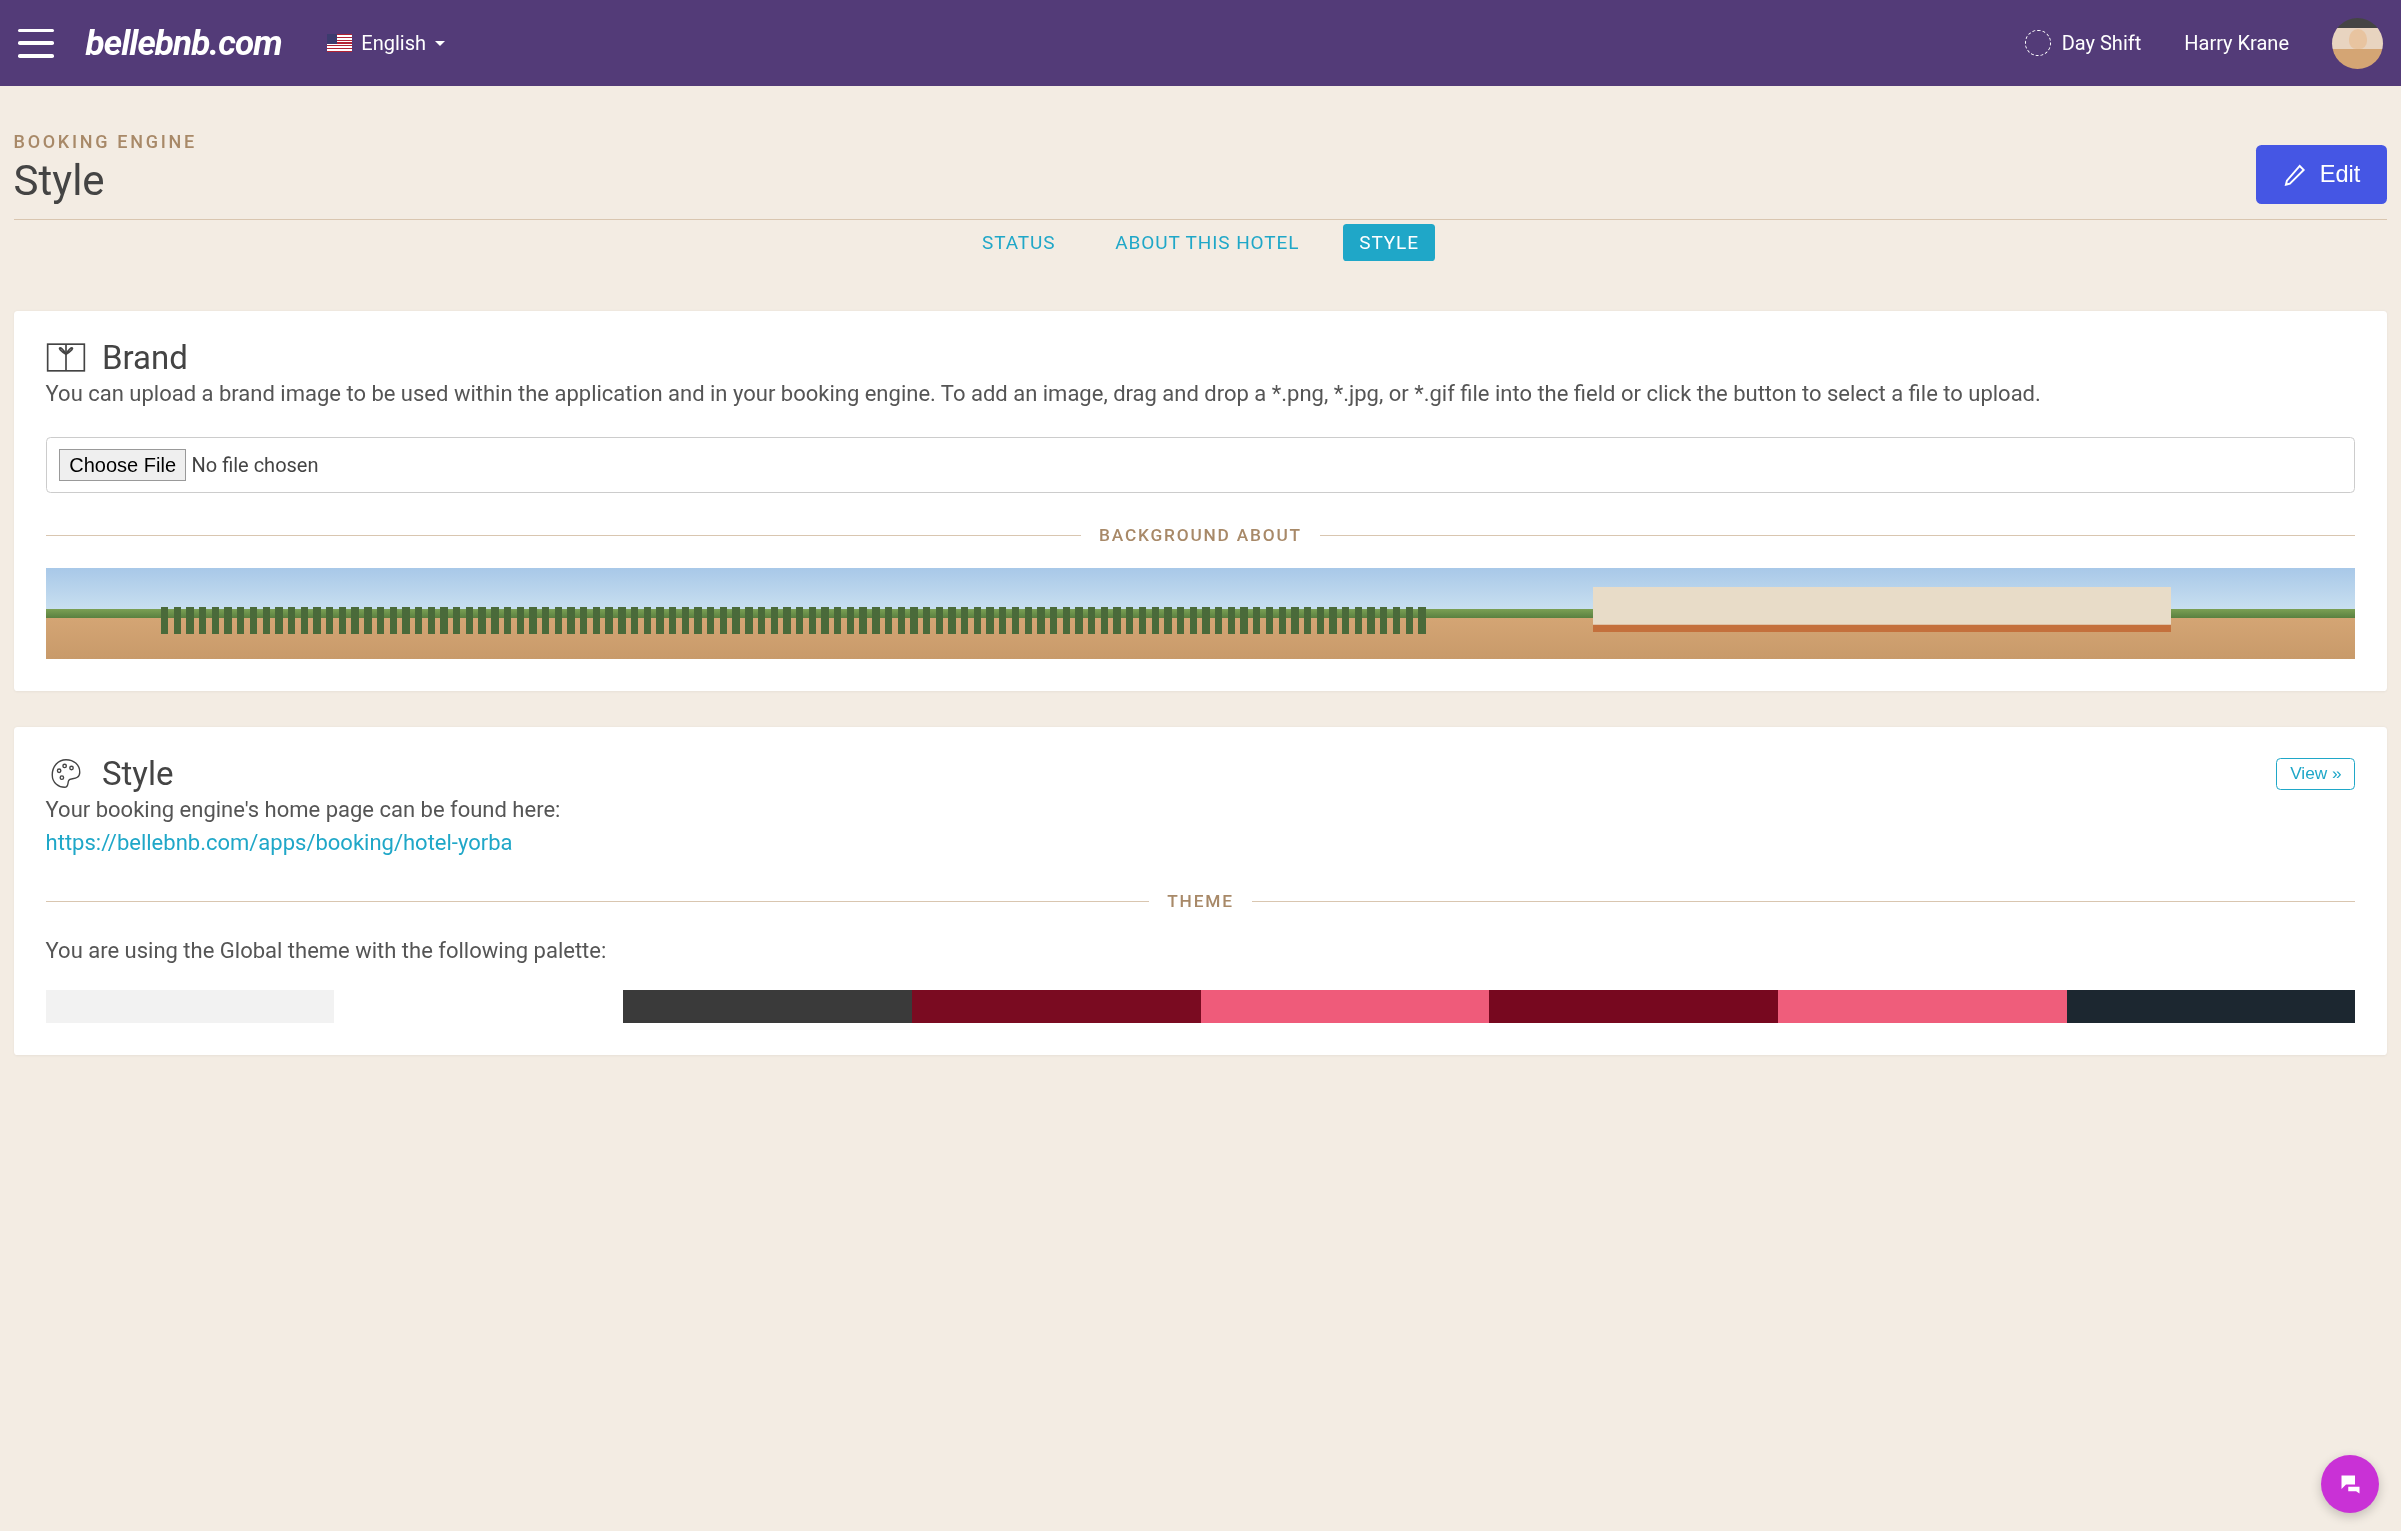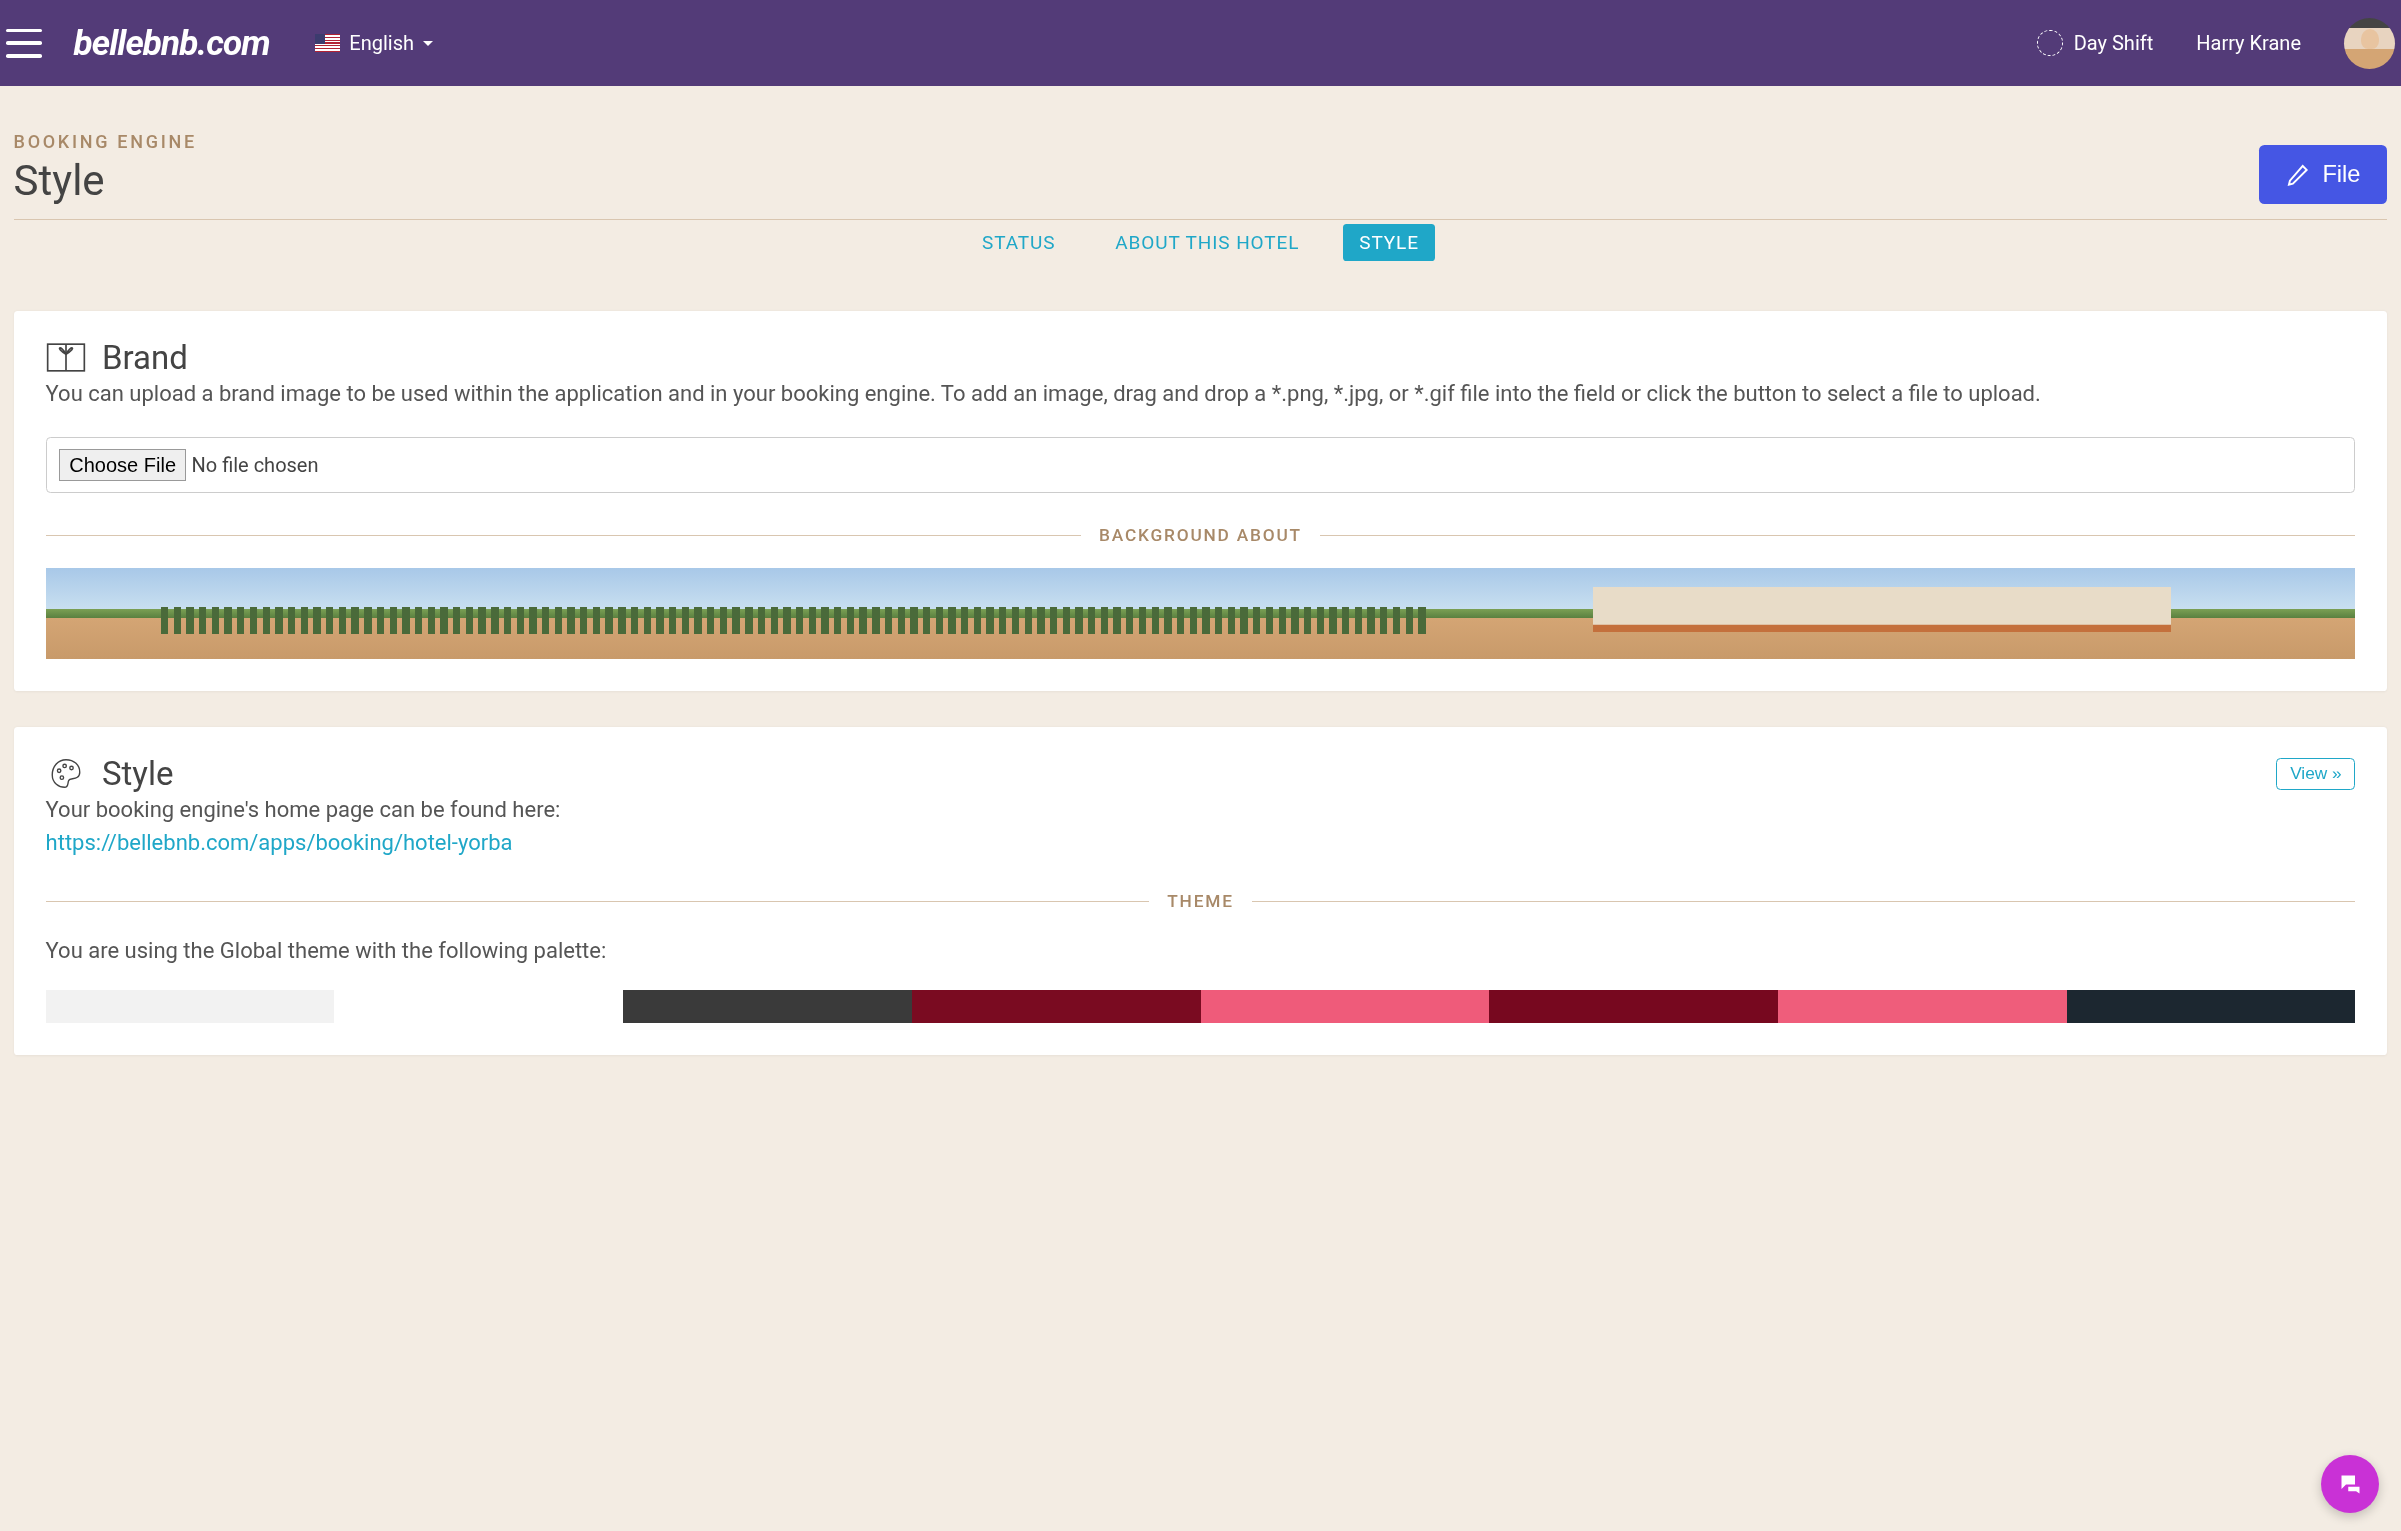--- a/index.html
+++ b/index.html
@@ -6,21 +6,21 @@
     body {
       font-family: 'Segoe UI', -apple-system, BlinkMacSystemFont, Roboto, sans-serif;
       background: #f3ece3;
       color: #333;
     }
     .header {
       background: #533b78;
       height: 86px;
       display: flex;
       align-items: center;
-      padding: 0 6px;
+      padding: 0 18px;
       justify-content: space-between;
     }
     .header-left {
       display: flex;
       align-items: center;
       gap: 18px;
     }
     .menu-icon {
       width: 36px;
       height: 29px;
@@ -332,21 +332,21 @@
 </div>
 
 <div class="content">
   <div class="page-header-area">
     <div class="breadcrumb">BOOKING ENGINE</div>
     <h1 class="page-title">Style</h1>
     <button class="edit-btn">
       <svg class="pencil-icon" viewBox="0 0 24 24" fill="none" stroke="white" stroke-width="2">
         <path d="M17 3l4 4L7 21l-4 1 1-4L17 3z"></path>
       </svg>
-      <span>File</span>
+      <span>Edit</span>
     </button>
     <div class="tabs-row" id="tabs-row">
         <div class="tab">STATUS</div>
         <div class="tab">ABOUT THIS HOTEL</div>
         <div class="tab active">STYLE</div>
       </div>
   </div>
 
   <div class="panels">
     <div class="panel">

